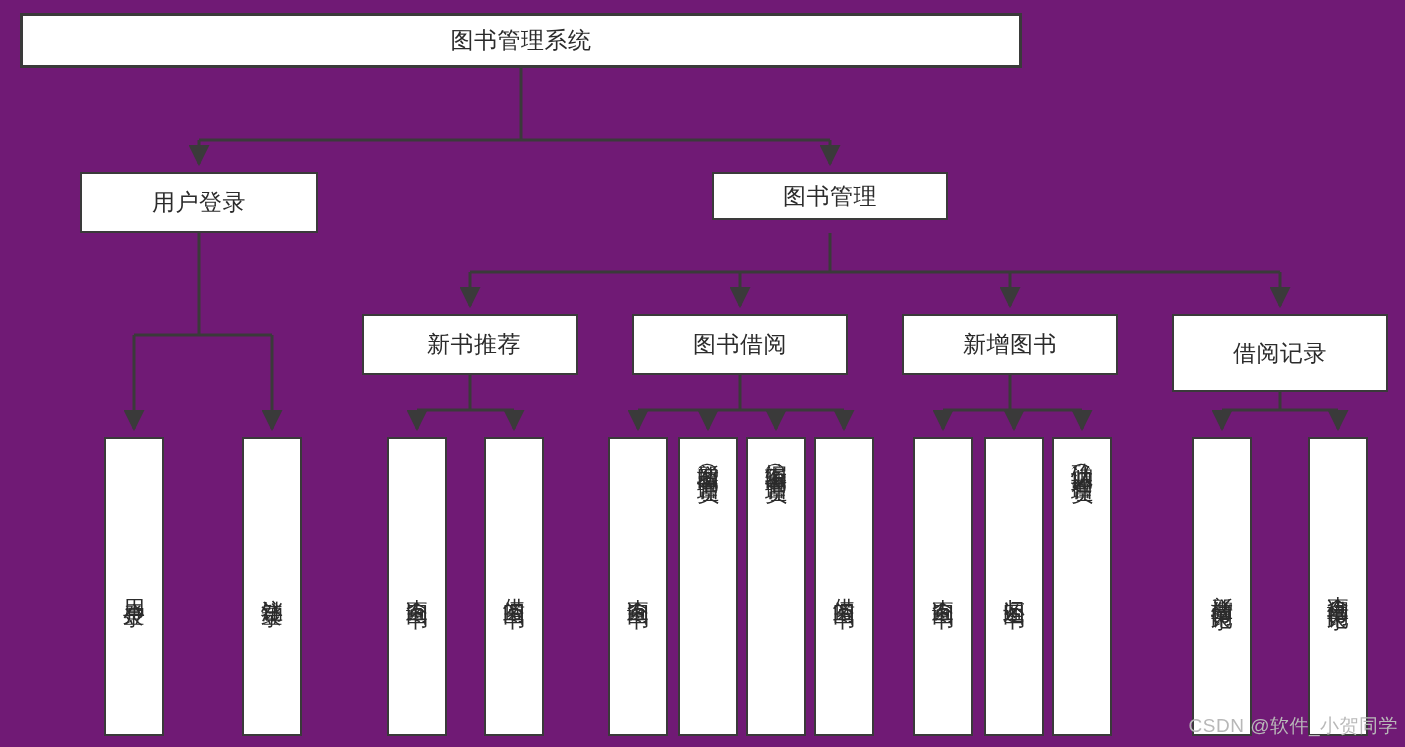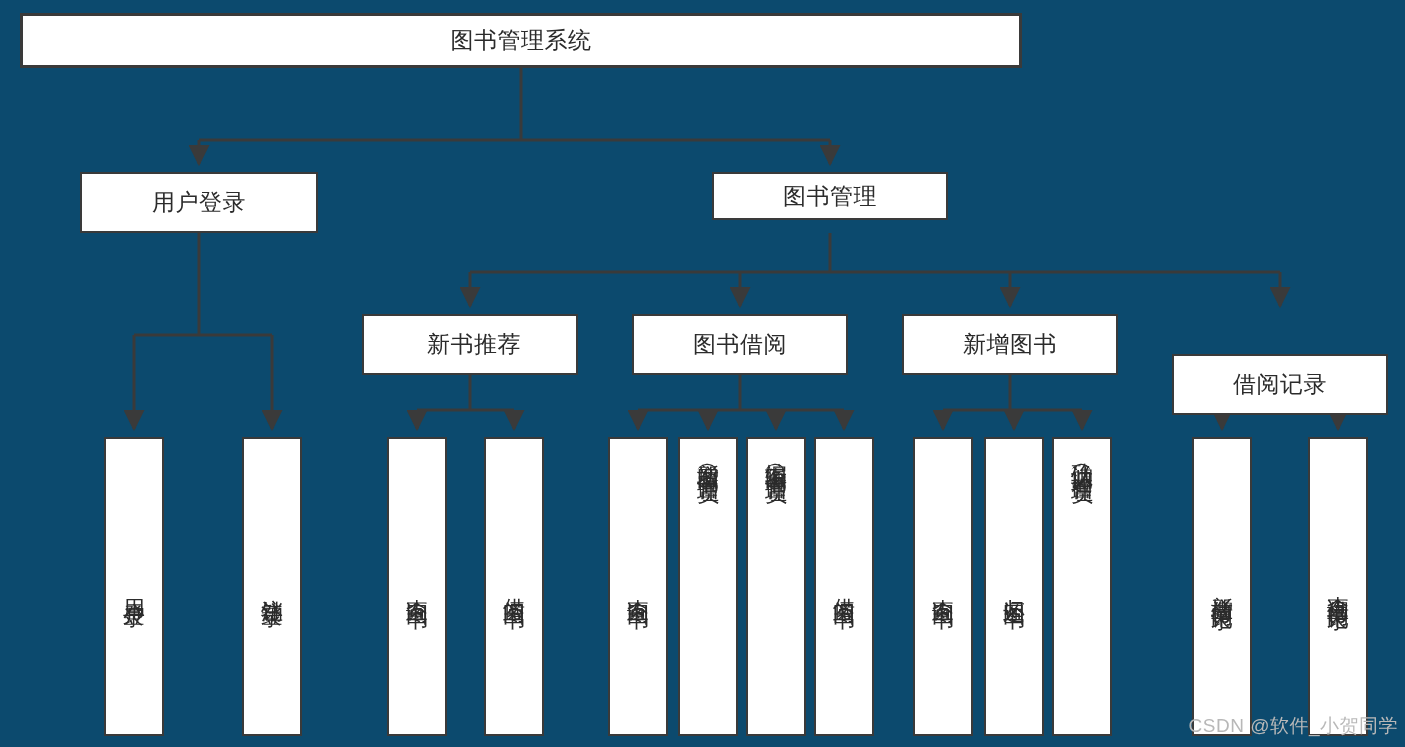--- a/index.html
+++ b/index.html
@@ -7,21 +7,21 @@
     padding: 0;
     background: #ffffff;
   }
   body {
     font-family: "Liberation Sans", "DejaVu Sans", sans-serif;
   }
   #canvas {
     position: relative;
     width: 1405px;
     height: 747px;
-    background: #0c4a6e;
+    background: #701a75;
     overflow: hidden;
   }
   #edges {
     position: absolute;
     left: 0;
     top: 0;
     width: 1405px;
     height: 747px;
     pointer-events: none;
   }
@@ -140,21 +140,21 @@
 
   <div class="node" style="left:362px; top:314px; width:216px; height:61px;padding-left:8px;">
     <span class="node-label">新书推荐</span>
   </div>
   <div class="node" style="left:632px; top:314px; width:216px; height:61px;">
     <span class="node-label">图书借阅</span>
   </div>
   <div class="node" style="left:902px; top:314px; width:216px; height:61px;">
     <span class="node-label">新增图书</span>
   </div>
-  <div class="node" style="left:1172px; top:314px; width:216px; height:61px;margin-top:40px;">
+  <div class="node" style="left:1172px; top:314px; width:216px; height:78px;">
     <span class="node-label">借阅记录</span>
   </div>
 
   <div class="node leaf centered" style="left:104px; top:437px; width:60px; height:299px;">
     <span class="node-label">用户登录</span>
   </div>
   <div class="node leaf centered" style="left:242px; top:437px; width:60px; height:299px;">
     <span class="node-label">注销登录</span>
   </div>
   <div class="node leaf centered" style="left:387px; top:437px; width:60px; height:299px;">

